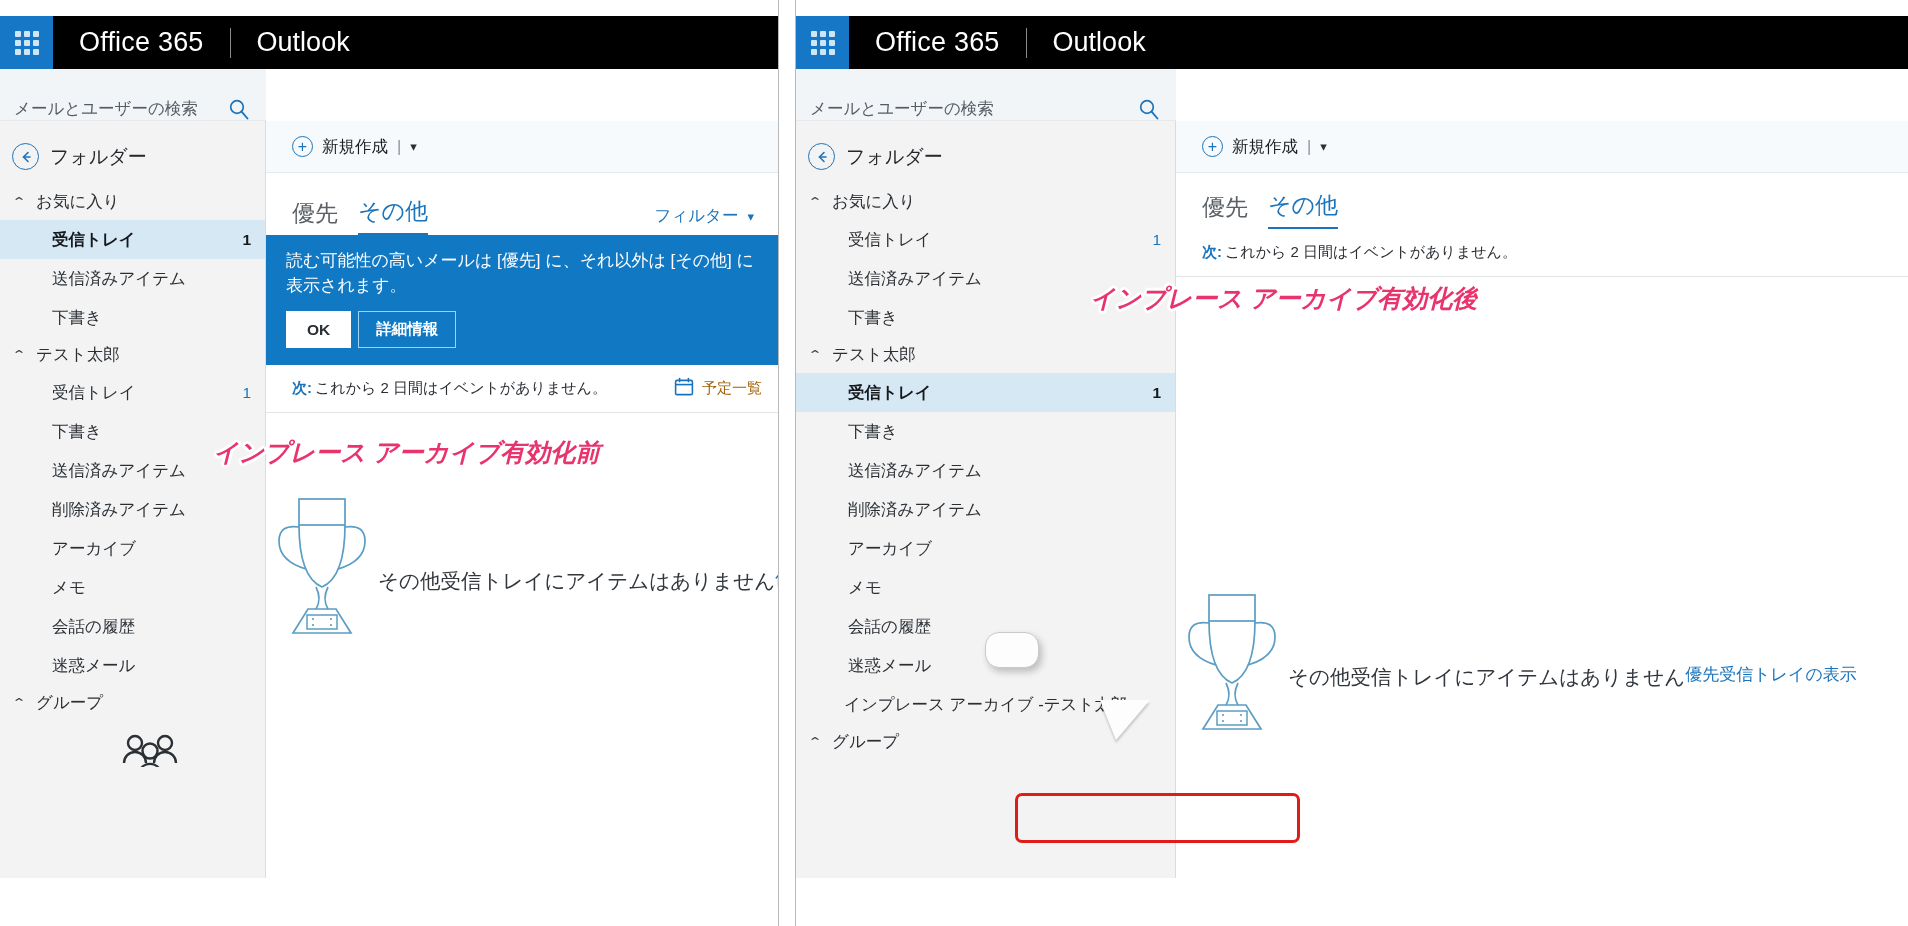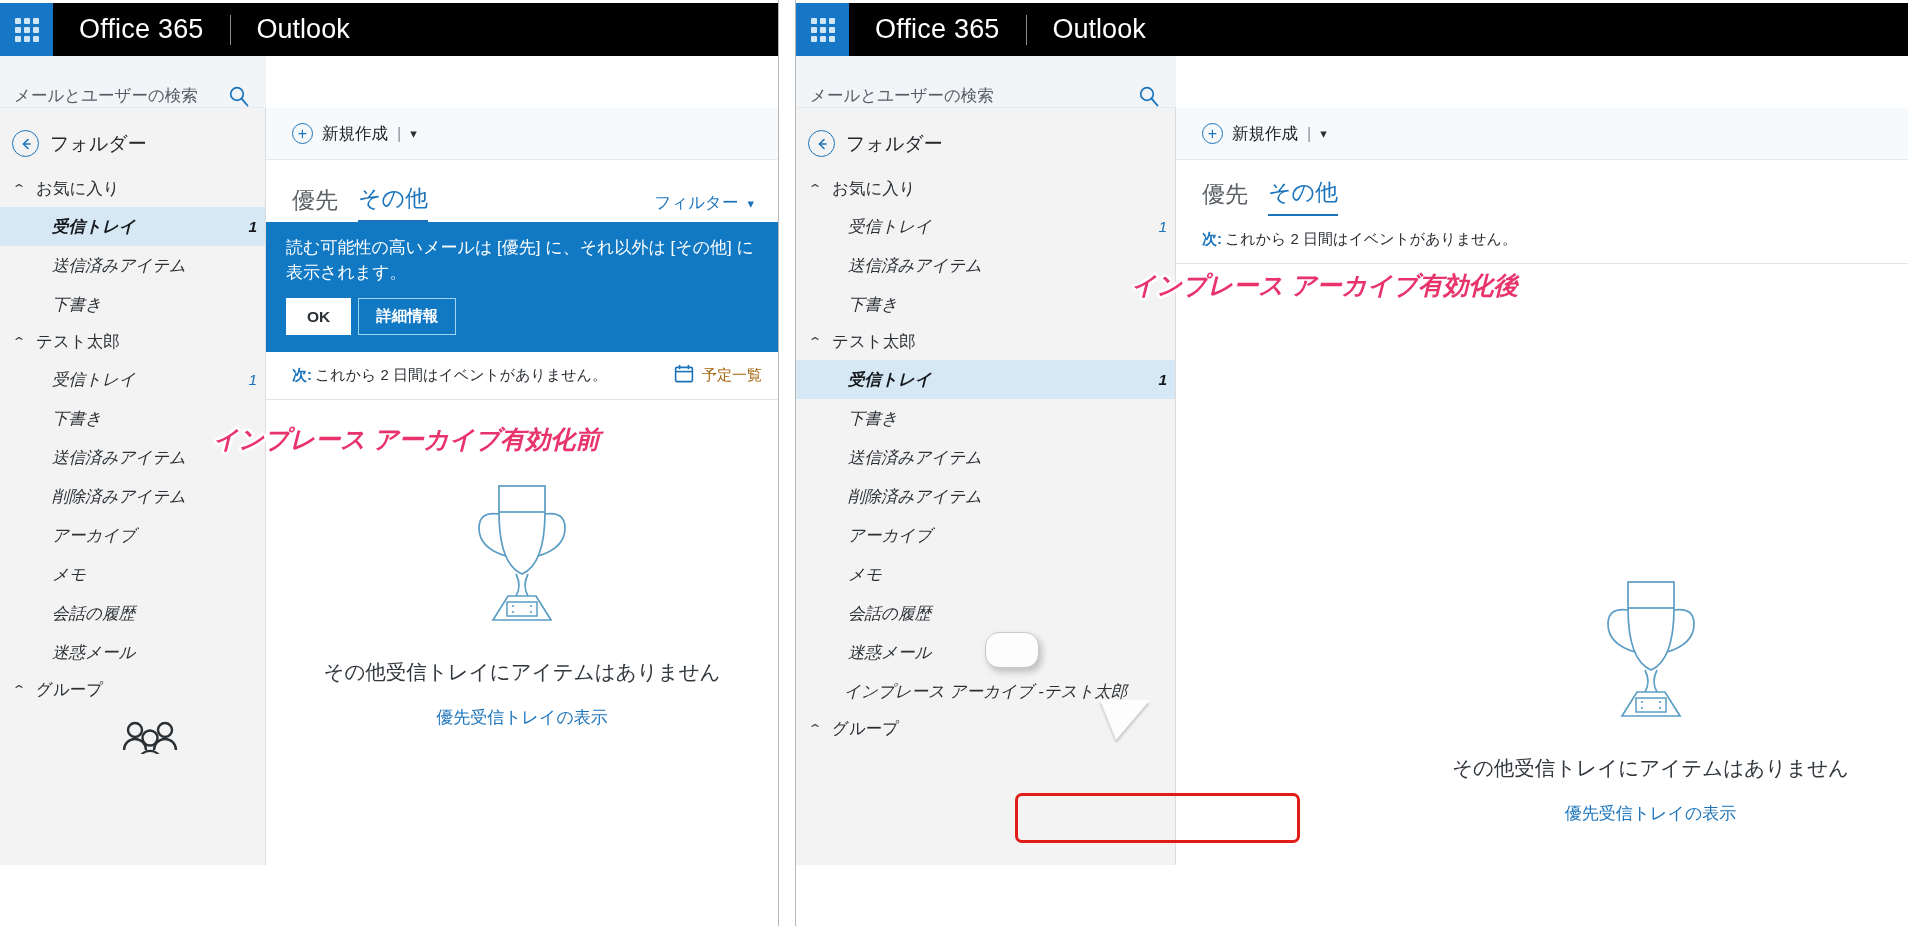--- a/index.html
+++ b/index.html
@@ -7,21 +7,21 @@
     margin: 0; padding: 0;
     width: 1908px; height: 926px;
     background: #ffffff;
     font-family: "Liberation Sans", "DejaVu Sans", sans-serif;
     overflow: hidden;
   }
   .stage { position: relative; width: 1908px; height: 926px; background:#ffffff; }
 
   
   .shot { position: absolute; top: 0; height: 926px; overflow: hidden; background: #fff; }
-  .shot-inner { position: absolute; top: 3px; left: 0; height: 862px; }
+  .shot-inner { position: absolute; top: 16px; left: 0; height: 862px; }
 
   .topbar {
     position: absolute; top: 0; left: 0; height: 53px; width: 100%;
     background: #000000; display: flex; align-items: center;
   }
   .waffle {
     width: 53px; height: 53px; background: #1577c6;
     display: flex; align-items: center; justify-content: center;
     flex: 0 0 53px;
   }
@@ -62,22 +62,22 @@
   .nav-head-label { font-size: 19px; color: #23272b; }
 
   .grp-head {
     display: flex; align-items: center; gap: 12px;
     padding: 7px 0 7px 14px; font-size: 16.5px; color: #2a2f34;
   }
   .chev { font-size: 12px; color: #3d444b; transform: scaleX(1.5); display:inline-block; }
 
   .fitem {
     display: flex; align-items: center; height: 39px;
-    padding-left: 52px; padding-right: 8px;
-    font-size: 16.5px; color: #2a2f34; white-space: nowrap; font-style: italic;
+    padding-left: 52px; padding-right: 14px;
+    font-size: 16.5px; color: #2a2f34; white-space: nowrap;
   }
   .fitem .cnt { margin-left: auto; color: #1b74bb; font-size: 15.5px; }
   .fitem.sel { background: #d7e8f5; font-weight: bold; color: #16191c; }
   .fitem.sel .cnt { color: #16191c; font-weight: bold; }
   .fitem.boxed { position: relative; }
 
   .people-ico { display:flex; justify-content:center; padding: 12px 0 0 34px; color:#2a2f34; }
 
   
   .listpane {
@@ -128,21 +128,21 @@
     display: flex; align-items: center; height: 48px;
     border-bottom: 1px solid #e2e5e8; padding: 0 16px 0 26px;
     font-size: 15px; color: #2a2f34; white-space: nowrap;
   }
   .eventbar .nx { color: #1b74bb; font-weight: bold; margin-right: 3px; }
   .eventbar .agenda {
     margin-left: auto; display: flex; align-items: center; gap: 8px; color: #a16207;
   }
 
   .empty {
-    display: flex; flex-direction: column; align-items: center; justify-content: flex-start;
+    display: flex; flex-direction: row; align-items: center; justify-content: flex-start;
     padding-top: 78px;
   }
   .empty-msg { font-size: 20.5px; color: #31373d; margin-top: 26px; white-space: nowrap; }
   .empty-link { font-size: 17px; color: #1b74bb; margin-top: 20px; white-space: nowrap; }
 
   
   .anno-pink {
     position: absolute; font-size: 25px; font-weight: bold; font-style: italic;
     color: #e8336d; white-space: nowrap; z-index: 40;
     text-shadow:
@@ -488,21 +488,21 @@
                 <circle cx="47" cy="134" r="1.1" fill="#5b9dc4"></circle>
               <circle cx="65" cy="128" r="1.1" fill="#5b9dc4"></circle>
                 <circle cx="65" cy="134" r="1.1" fill="#5b9dc4"></circle>
             </svg>
           </span>
           <div class="empty-msg">その他受信トレイにアイテムはありません</div>
           <div class="empty-link">優先受信トレイの表示</div>
         </div>
       </div>
 
-      <div class="anno-pink" style="left:294px; top:266px;margin-left:41px;">インプレース アーカイブ有効化後</div>
+      <div class="anno-pink" style="left:294px; top:266px;">インプレース アーカイブ有効化後</div>
     </div>
   </div>
 
   <div class="redbox" style="left:1015px; top:793px; width:285px; height:50px;"></div>
 
   <div class="callout" style="left:985px; top:632px;">
     <span class="callout-tail" style="left:114px; top:67px;"></span>
   </div>
 
 </div>

